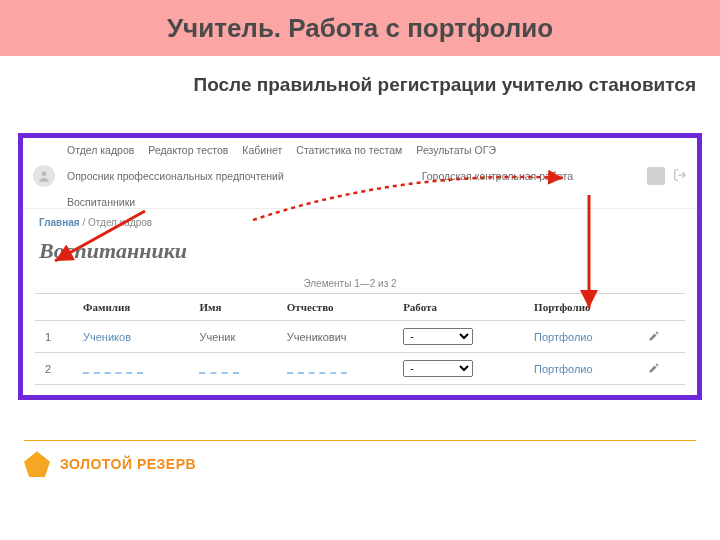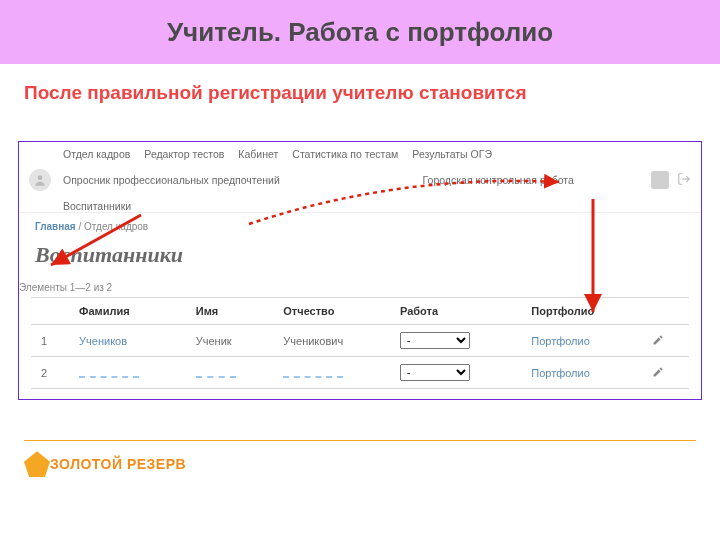--- a/index.html
+++ b/index.html
@@ -1,45 +1,45 @@
 <!DOCTYPE html>
 <html><head>
 <meta charset="utf-8">
 <style>
   * { margin: 0; padding: 0; box-sizing: border-box; }
   body { font-family: Arial, Helvetica, sans-serif; width: 720px; height: 540px; background: #fff; overflow: hidden; }
-  .title-bar { background: #f0abfc; height: 64px; display: flex; align-items: center; justify-content: center; }
+  .title-bar { background: #fca5a5; height: 56px; display: flex; align-items: center; justify-content: center; }
   .title-bar h1 { color: #4a4a4a; font-size: 26px; font-weight: 700; }
-  .intro { padding: 16px 24px 10px 24px; font-size: 19px; font-weight: 700; color: #ef4444; line-height: 1.35; }
-  .screenshot { margin: 0 18px; border: 1px solid #6d28d9; background: #fff; position: relative; font-size: 11px; color: #6a6a6a; }
+  .intro { padding: 16px 24px 10px 24px; font-size: 19px; font-weight: 700; color: #404040; line-height: 1.35; text-align: right; }
+  .screenshot { margin: 0 18px; border: 5px solid #6d28d9; background: #fff; position: relative; font-size: 11px; color: #6a6a6a; }
   .topbar { display: flex; align-items: center; padding: 6px 10px 0 10px; gap: 12px; border-bottom: 1px solid #eee; flex-wrap: wrap; }
   .avatar-circle { width: 22px; height: 22px; border-radius: 50%; background: #e3e3e3; display: inline-flex; align-items: center; justify-content: center; flex-shrink: 0; }
   .nav-links { display: flex; flex-wrap: wrap; gap: 14px; flex: 1; font-size: 10.5px; color: #6a6a6a; }
   .nav-links span { white-space: nowrap; cursor: pointer; }
   .nav-right { display: flex; align-items: center; gap: 8px; margin-left: auto; }
   .user-ico { width: 18px; height: 18px; background: #d0d0d0; border-radius: 3px; }
   .logout-ico { width: 14px; height: 14px; color: #bbb; }
   .bc { padding: 8px 12px 4px 16px; font-size: 10px; color: #888; }
   .bc a { color: #5b8bb7; text-decoration: none; font-weight: bold; }
   .page-h { font-family: Georgia, 'Times New Roman', serif; font-style: italic; font-weight: 700; font-size: 22px; color: #6a6a6a; padding: 6px 16px 14px 16px; }
-  .meta { text-align: left; font-size: 10px; color: #888; padding: 0 20px 4px 0; }
+  .meta { text-align: center; font-size: 10px; color: #888; padding: 0 20px 4px 0; }
   table.grid { width: calc(100% - 24px); margin: 0 12px 10px 12px; border-collapse: collapse; font-size: 11px; }
   table.grid th, table.grid td { border-top: 1px solid #d6d6d6; border-bottom: 1px solid #d6d6d6; padding: 7px 10px; text-align: left; }
-  table.grid th { color: #333; font-weight: 700; }
+  table.grid th { color: #333; font-weight: 700; font-family: Liberation Serif, serif; }
   .th-link { color: #5b8bb7; cursor: pointer; }
   .hidden-text { display: inline-block; border-bottom: 2px dashed #9cc6ee; color: #fff; min-width: 60px; height: 12px; }
   .portf-link { color: #5b8bb7; cursor: pointer; }
   select.grp { font-size: 10px; padding: 1px 2px; min-width: 70px; }
   .edit-ico { width: 12px; height: 12px; color: #888; }
   
   .arrow { position: absolute; pointer-events: none; }
   .arr-red-left { left: 22px; top: 68px; }
   .arr-red-down { right: 86px; top: 52px; }
   .arr-curve { left: 220px; top: 32px; }
-  .footer { margin: 40px 24px 0 24px; border-top: 1px solid #f5a623; padding-top: 10px; display: flex; align-items: center; }
+  .footer { margin: 40px 24px 0 24px; border-top: 1px solid #f5a623; padding-top: 10px; display: flex; align-items: center; gap: 10px; }
   .footer-logo { width: 26px; height: 26px; background: #f5a623; position: relative; clip-path: polygon(50% 0,100% 40%,80% 100%,20% 100%,0 40%); }
   .footer-text { font-size: 14px; font-weight: 700; color: #f28c1a; letter-spacing: 0.5px; }
 </style>
 </head>
 <body>
 
 <div class="title-bar">
   <h1>Учитель. Работа с портфолио</h1>
 </div>
 

